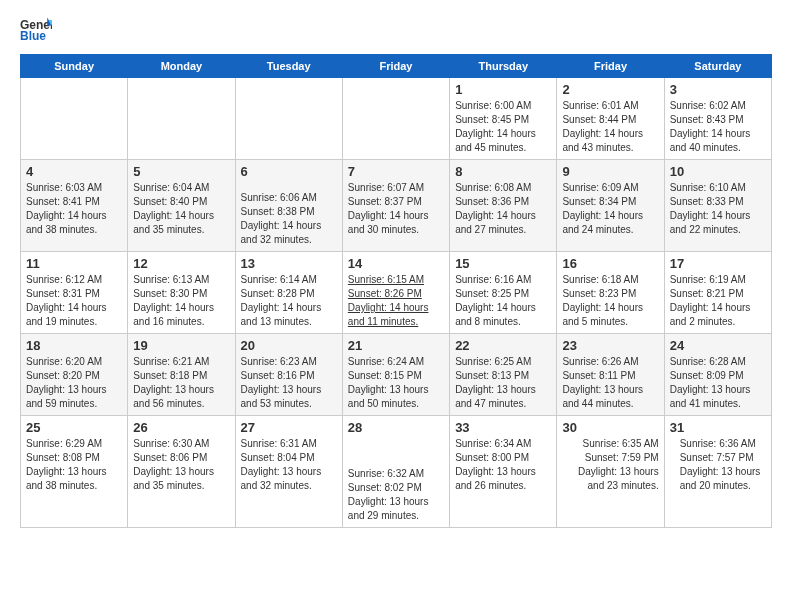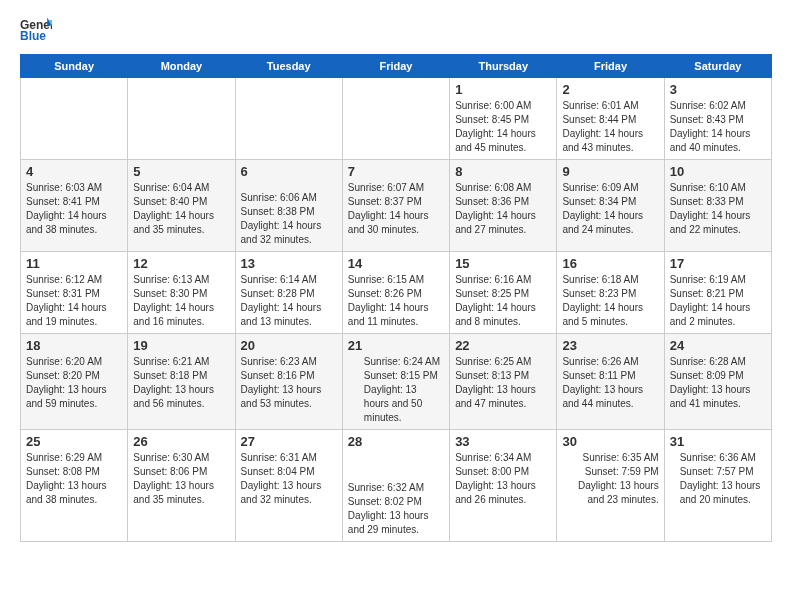--- a/index.html
+++ b/index.html
@@ -135,21 +135,21 @@
 Daylight: 14 hours and 16 minutes.</div>
           </td>
           <td>
             <span class="day-num">13</span>
             <div class="cell-content" style="white-space: pre-line;">Sunrise: 6:14 AM
 Sunset: 8:28 PM
 Daylight: 14 hours and 13 minutes.</div>
           </td>
           <td>
             <span class="day-num">14</span>
-            <div class="cell-content" style="white-space: pre-line;">Sunrise: 6:15 AM
+            <div class="cell-content" style="white-space: pre-line; text-decoration: underline;">Sunrise: 6:15 AM
 Sunset: 8:26 PM
 Daylight: 14 hours and 11 minutes.</div>
           </td>
           <td>
             <span class="day-num">15</span>
             <div class="cell-content" style="white-space: pre-line;">Sunrise: 6:16 AM
 Sunset: 8:25 PM
 Daylight: 14 hours and 8 minutes.</div>
           </td>
           <td>
@@ -179,21 +179,21 @@
 Daylight: 13 hours and 56 minutes.</div>
           </td>
           <td>
             <span class="day-num">20</span>
             <div class="cell-content" style="white-space: pre-line;">Sunrise: 6:23 AM
 Sunset: 8:16 PM
 Daylight: 13 hours and 53 minutes.</div>
           </td>
           <td>
             <span class="day-num">21</span>
-            <div class="cell-content" style="white-space: pre-line; margin-left: 16px;">Sunrise: 6:24 AM
+            <div class="cell-content" style="white-space: pre-line;">Sunrise: 6:24 AM
 Sunset: 8:15 PM
 Daylight: 13 hours and 50 minutes.</div>
           </td>
           <td>
             <span class="day-num">22</span>
             <div class="cell-content" style="white-space: pre-line;">Sunrise: 6:25 AM
 Sunset: 8:13 PM
 Daylight: 13 hours and 47 minutes.</div>
           </td>
           <td>

